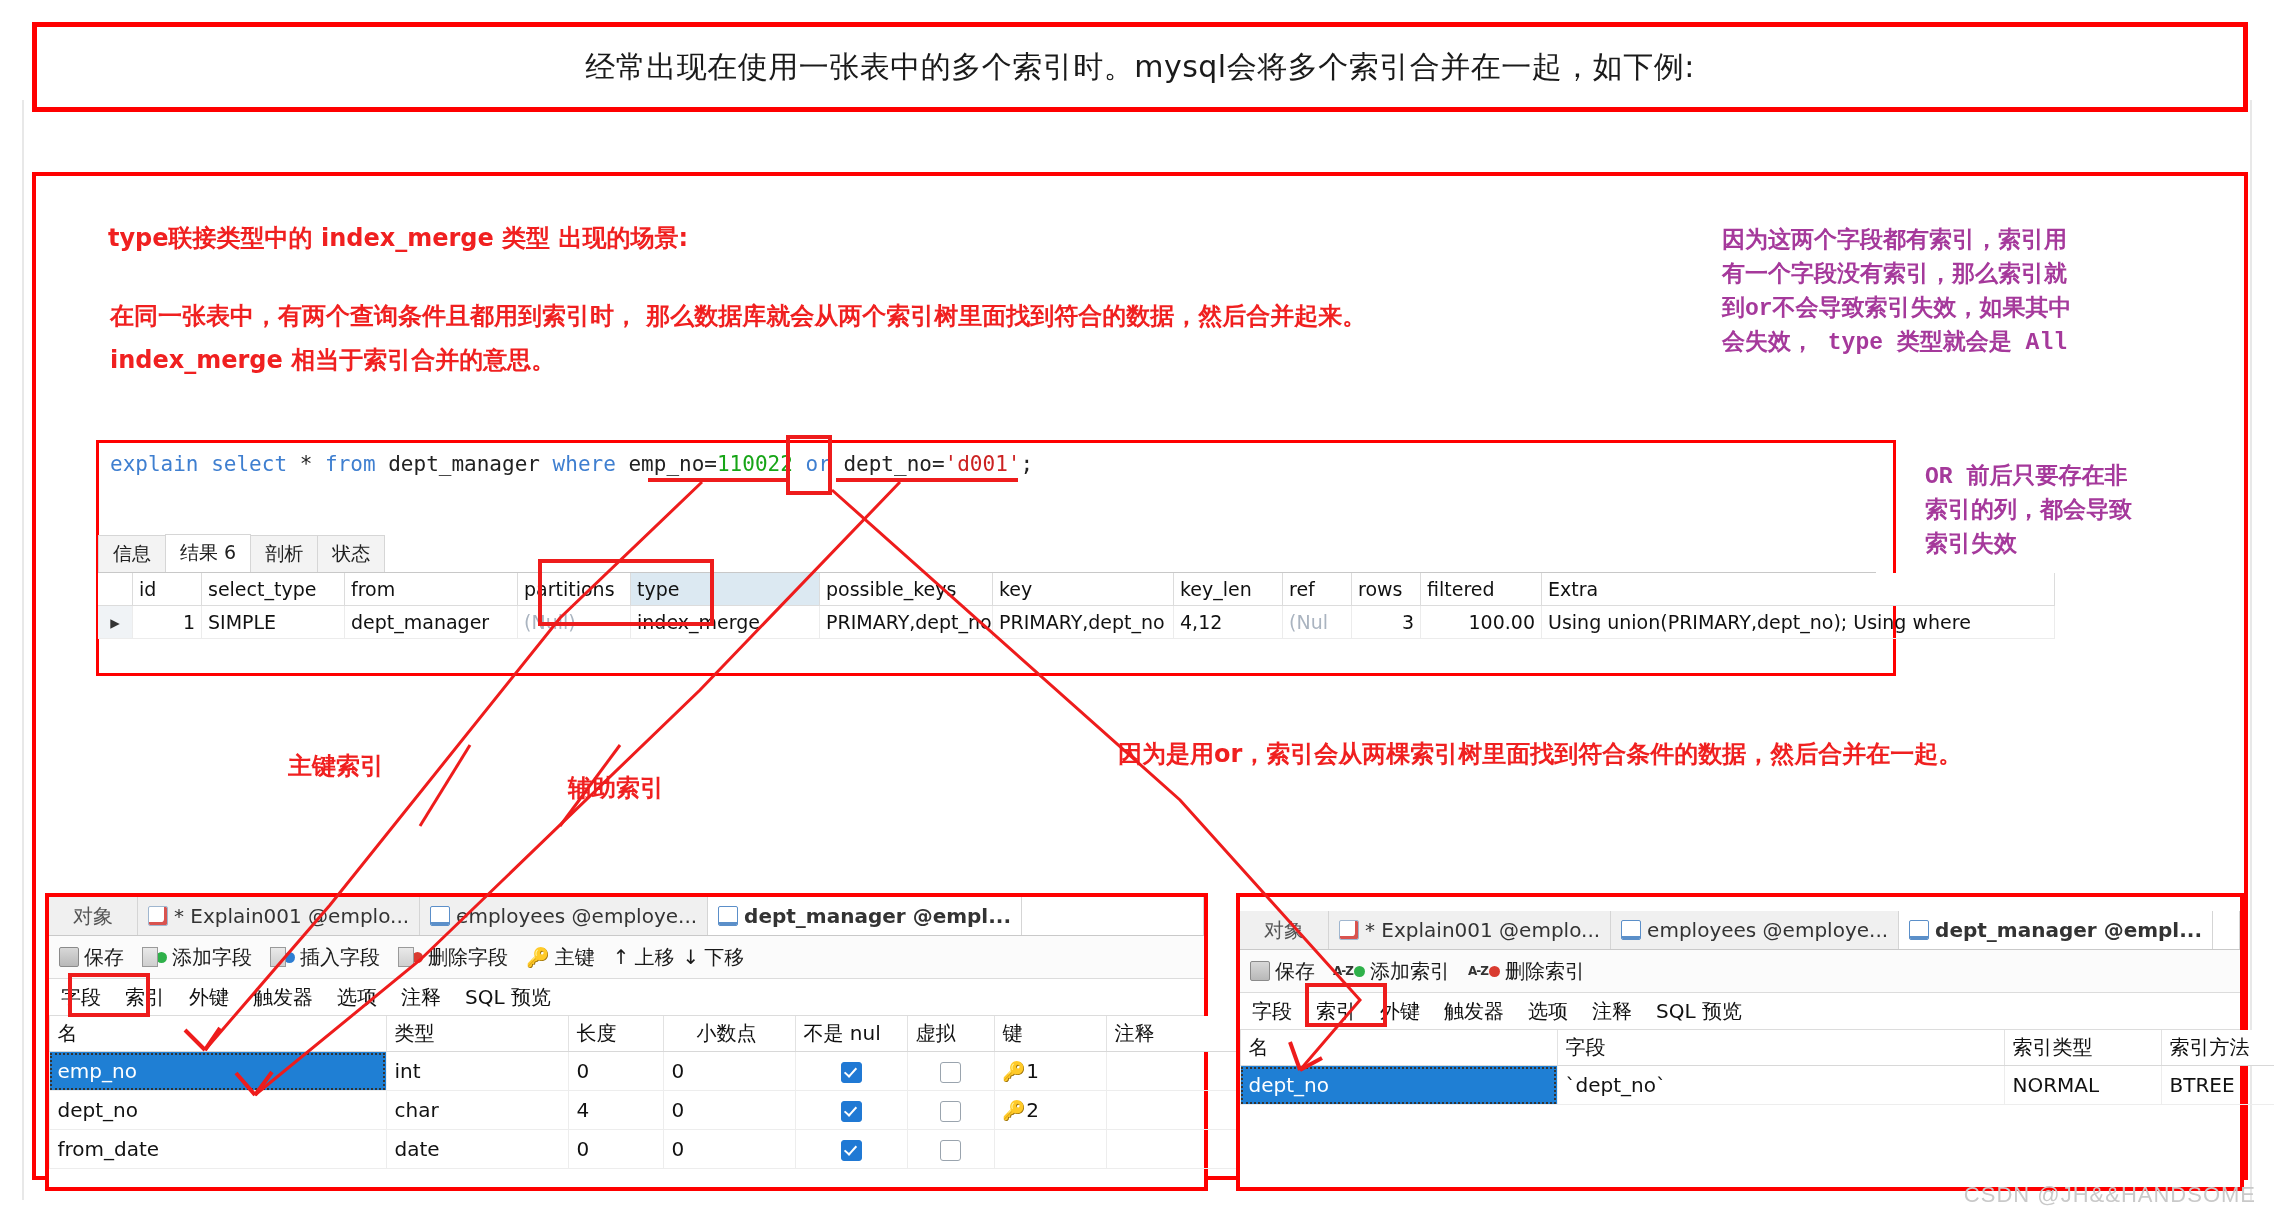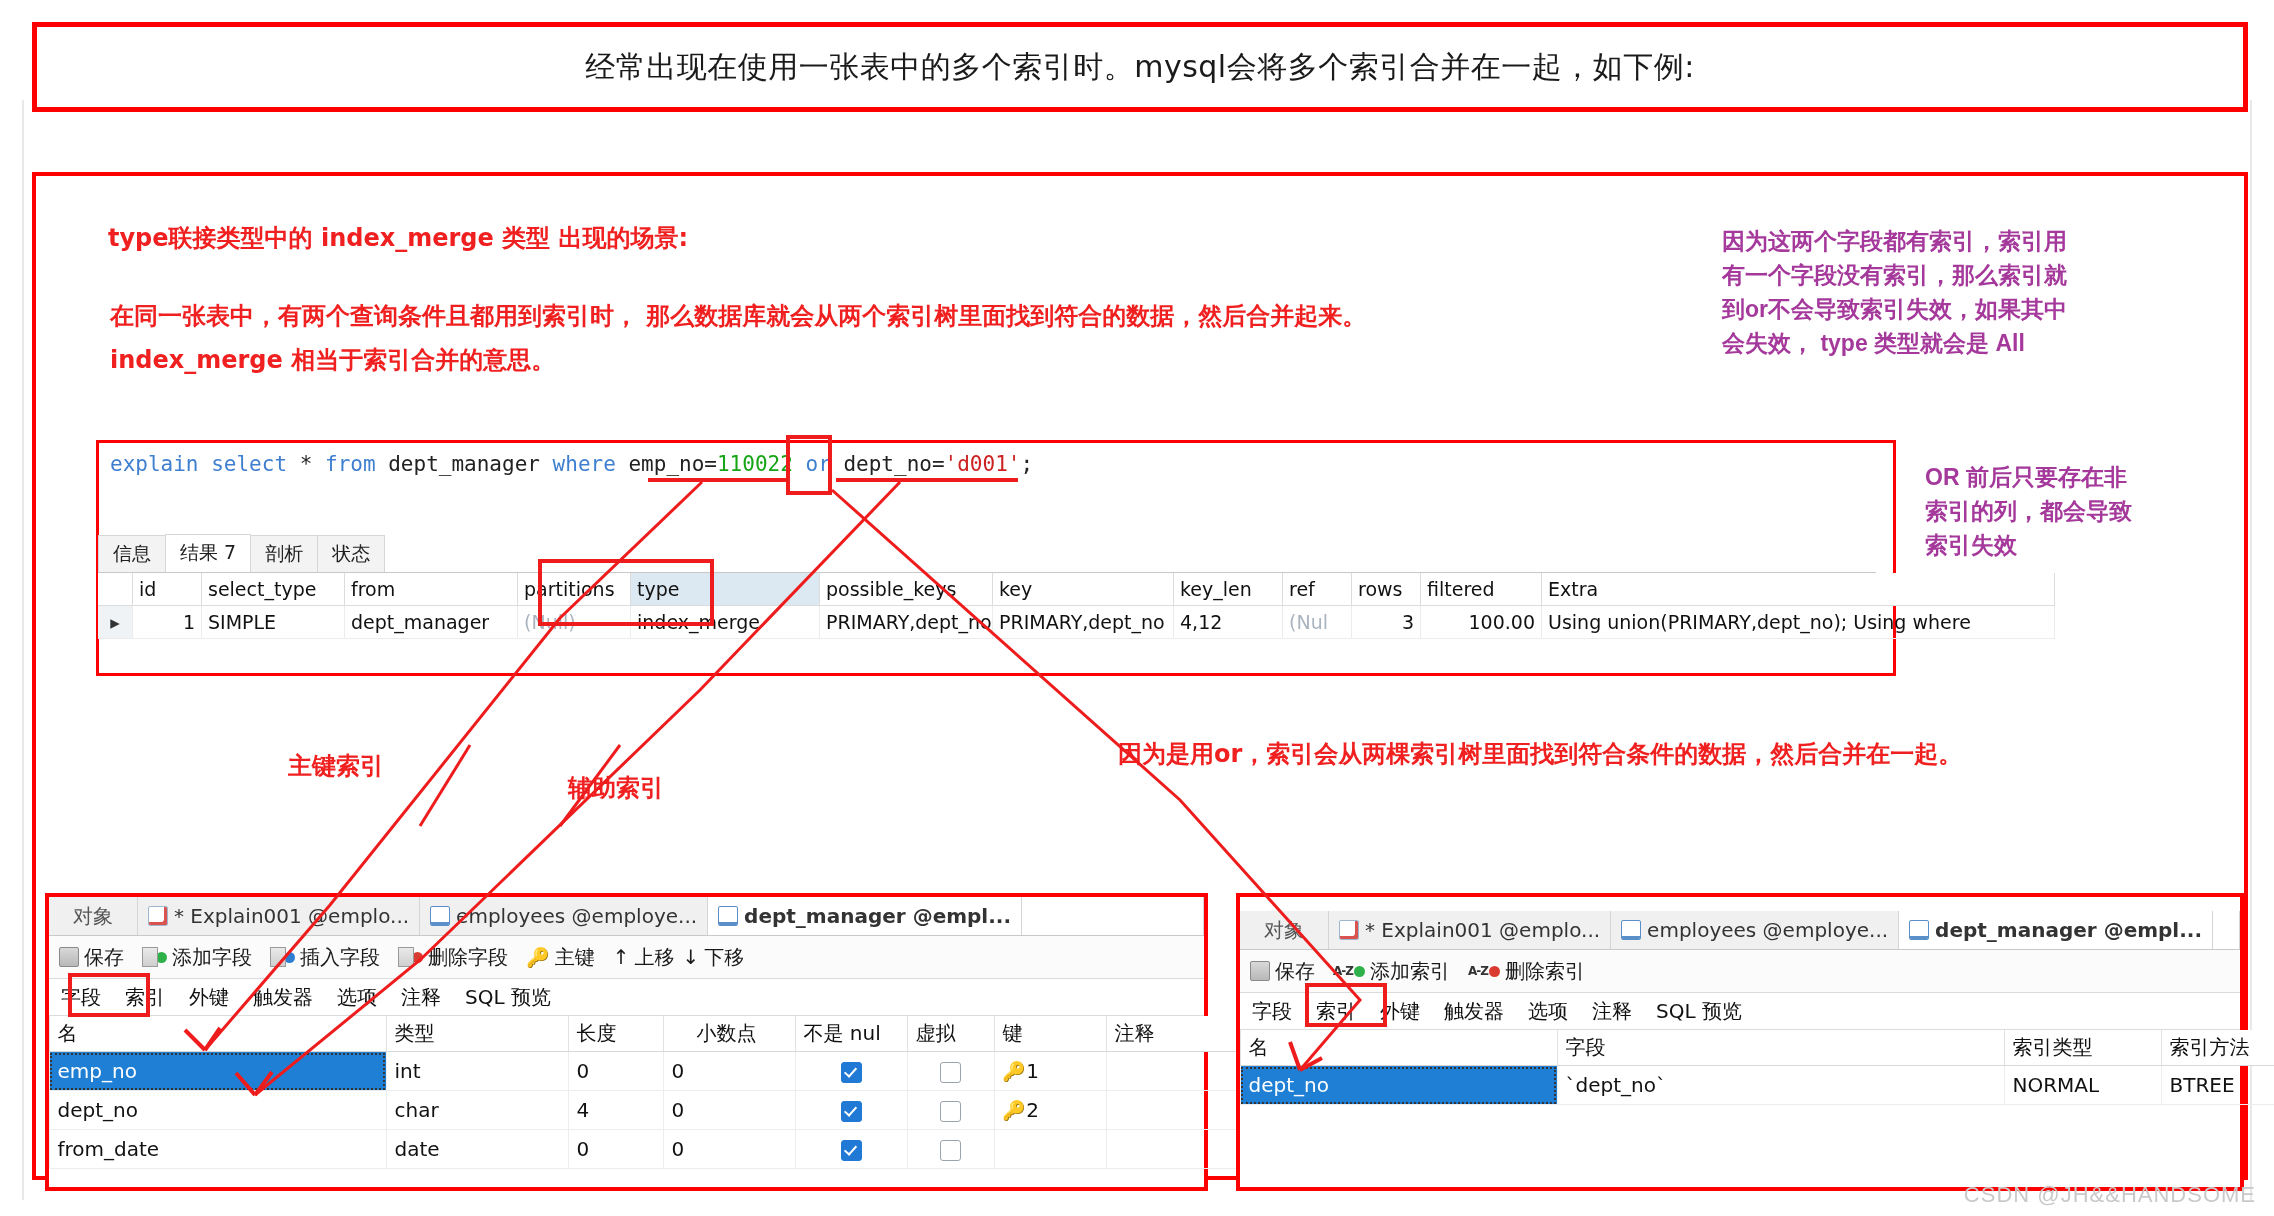--- a/index.html
+++ b/index.html
@@ -31,21 +31,21 @@
   }
 
   
   .red-anno{
     color:#f02020;font-weight:bold;
     font-family:"DejaVu Sans","Liberation Sans",sans-serif;
     white-space:nowrap;
   }
   .purple-anno{
     color:#a5399b;font-weight:bold;
-    font-family:Liberation Sans, sans-serif;
+    font-family:Liberation Mono, monospace;
     white-space:nowrap;
   }
 
   #anno-title{left:108px;top:222px;font-size:24px;}
   #anno-line1{left:110px;top:300px;font-size:24px;}
   #anno-line2{left:110px;top:344px;font-size:24px;}
 
   #anno-right-1{left:1722px;top:224px;font-size:23px;line-height:34px;}
   #anno-right-2{left:1925px;top:460px;font-size:23px;line-height:34px;}
 
@@ -202,21 +202,21 @@
 <div class="abs red-anno" id="anno-pk">主键索引</div>
 <div class="abs red-anno" id="anno-sk">辅助索引</div>
 <div class="abs red-anno" id="anno-bottom">因为是用or，索引会从两棵索引树里面找到符合条件的数据，然后合并在一起。</div>
 
 <div class="abs" id="sql-box"></div>
 
 <div class="abs" id="sql-line"><span class="kw">explain</span><span class="id"> </span><span class="kw">select</span><span class="id"> </span><span class="id">*</span><span class="id"> </span><span class="kw">from</span><span class="id"> dept_manager </span><span class="kw">where</span><span class="id"> emp_no=</span><span class="num">110022</span><span class="id"> </span><span class="kw">or</span><span class="id"> dept_no=</span><span class="str">'d001'</span><span class="id">;</span></div>
 
 <div class="abs" id="res-tabs">
     <div class="rtab">信息</div>
-    <div class="rtab sel">结果 7</div>
+    <div class="rtab sel">结果 6</div>
     <div class="rtab">剖析</div>
     <div class="rtab">状态</div>
   </div>
 
 <div class="abs" id="res-grid">
   <table>
     <thead>
         <tr>
           <th class="rowmark"></th>
           <th style="width: 56px;">id</th>

